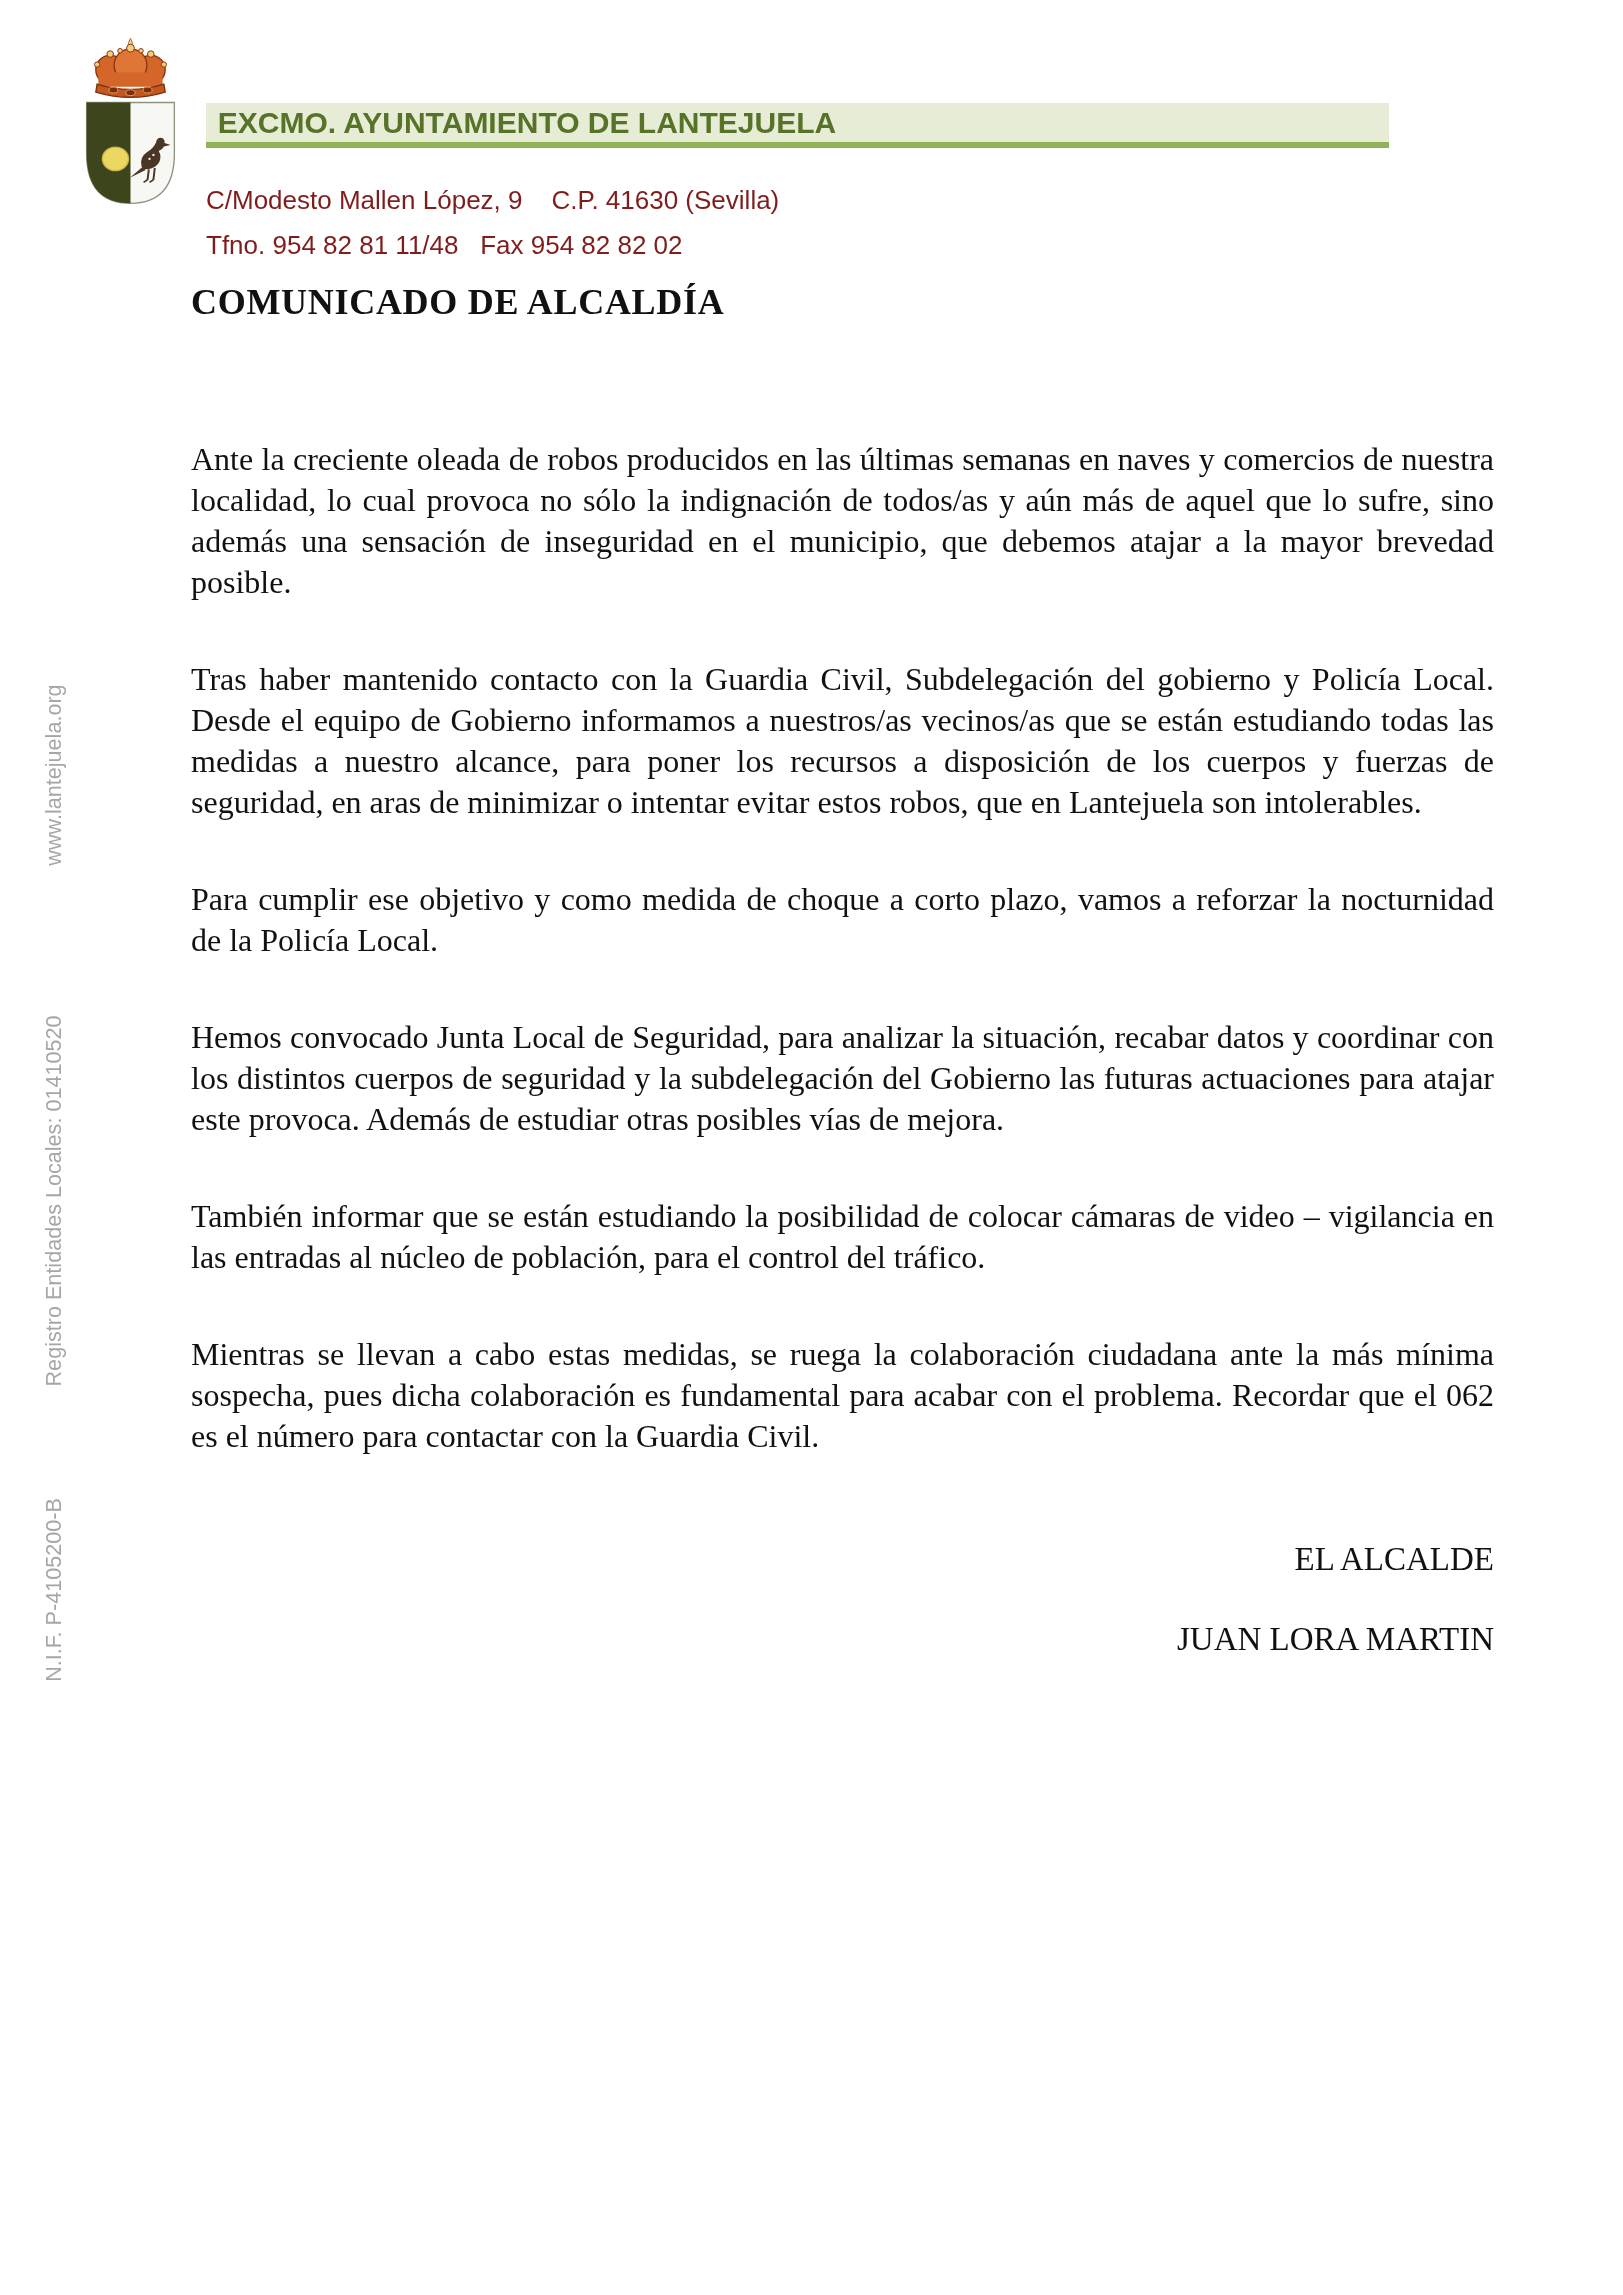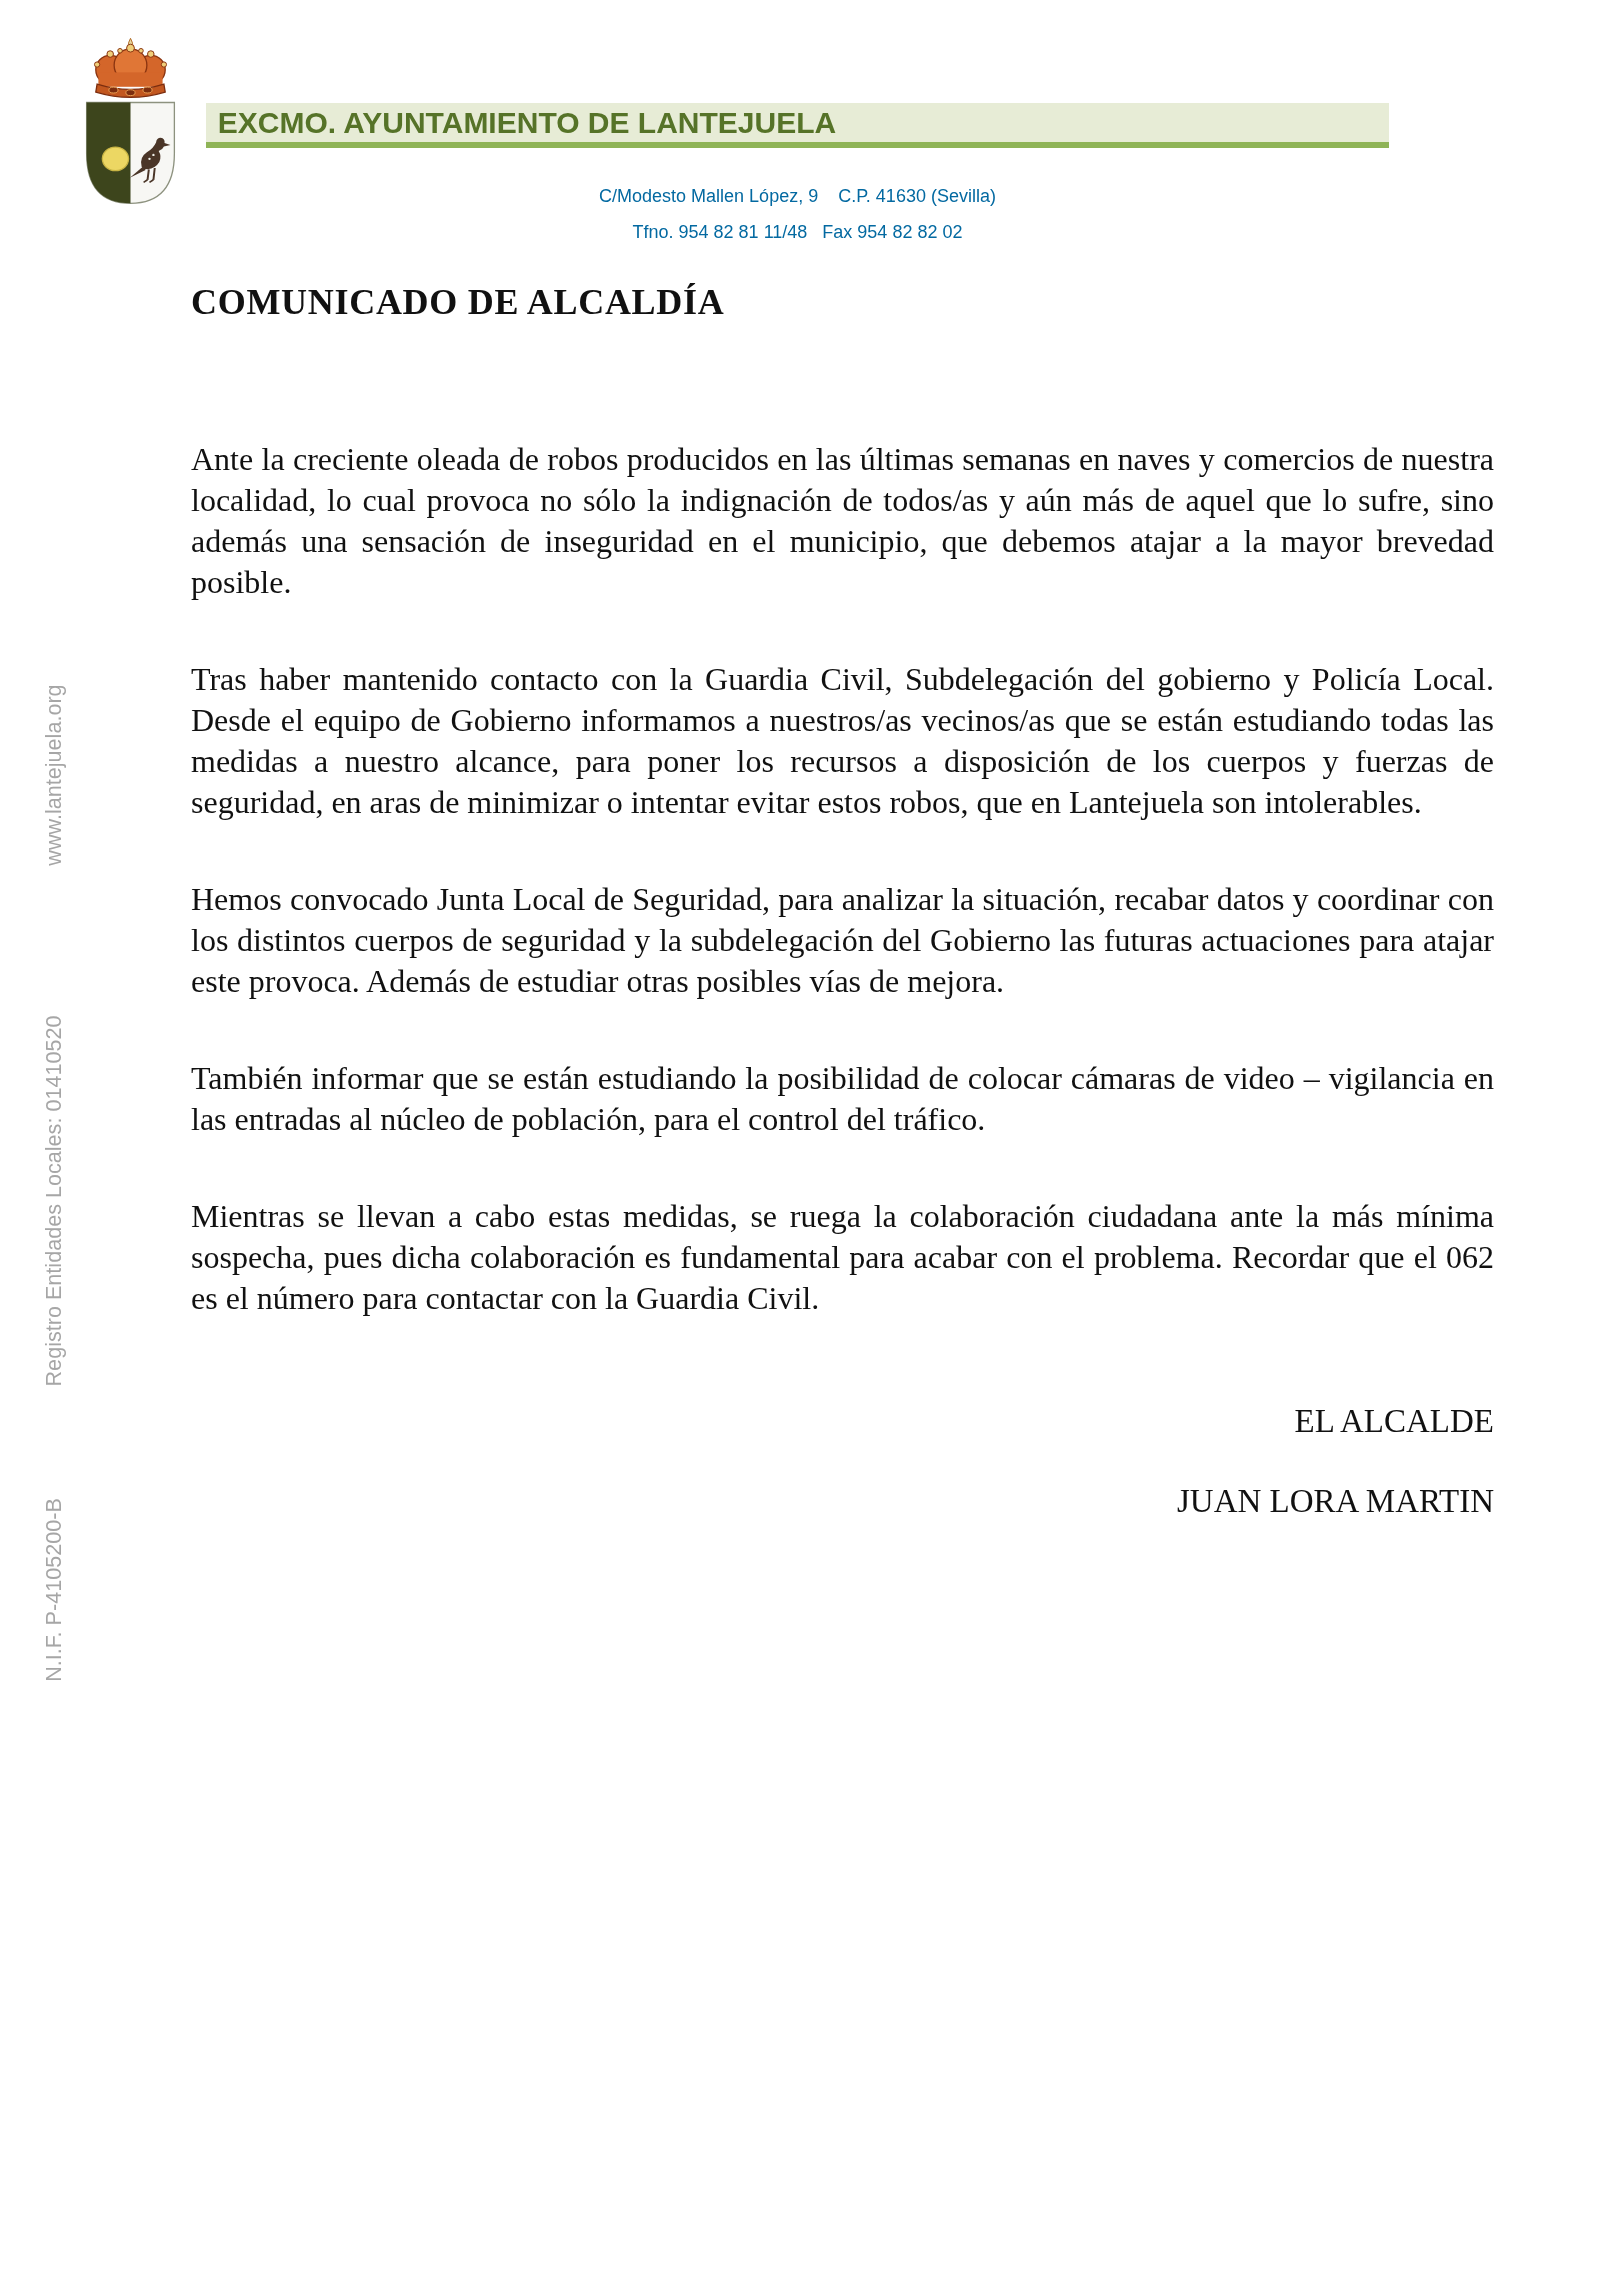--- a/index.html
+++ b/index.html
@@ -28,26 +28,25 @@
     font-family:"Liberation Sans","DejaVu Sans",sans-serif;
     font-weight:bold;
     font-size:30px;
     color:#567328;
     letter-spacing:0px;
     white-space:nowrap;
   }
   .org-underline{height:5.9px;background:#8fb457;}
   .addr{
     font-family:"Liberation Sans","DejaVu Sans",sans-serif;
-    font-size:18px;
-    color:#0369a1;
+    font-size:26px;
+    color:#7f1d1d;
     margin-top:15.7px;
     white-space:pre-wrap;
     line-height:1.15;
-    text-align:center;
   }
   .addr.first{margin-top:38px;}
 
   
   .sidebar-item{
     position:absolute;
     left:54px;
     transform:translate(-50%,-50%) rotate(-90deg);
     transform-origin:center center;
     font-family:"Liberation Sans","DejaVu Sans",sans-serif;
@@ -144,20 +143,21 @@
 
   <div class="sidebar-item" style="top:775px;">www.lantejuela.org</div>
   <div class="sidebar-item" style="top:1201px;">Registro Entidades Locales: 01410520</div>
   <div class="sidebar-item" style="top:1590px;">N.I.F. P-4105200-B</div>
 
   <div class="content">
     <h1 class="doc-title">COMUNICADO DE ALCALDÍA</h1>
 
     <p>Ante la creciente oleada de robos producidos en las últimas semanas en naves y comercios de nuestra localidad, lo cual provoca no sólo la indignación de todos/as y aún más de aquel que lo sufre, sino además una sensación de inseguridad en el municipio, que debemos atajar a la mayor brevedad posible.</p>
     <p>Tras haber mantenido contacto con la Guardia Civil, Subdelegación del gobierno y Policía Local. Desde el equipo de Gobierno informamos a nuestros/as vecinos/as que se están estudiando todas las medidas a nuestro alcance, para poner los recursos a disposición de los cuerpos y fuerzas de seguridad, en aras de minimizar o intentar evitar estos robos, que en Lantejuela son intolerables.</p>
+    <p>Para cumplir ese objetivo y como medida de choque a corto plazo, vamos a reforzar la nocturnidad de la Policía Local.</p>
     <p>Hemos convocado Junta Local de Seguridad, para analizar la situación, recabar datos y coordinar con los distintos cuerpos de seguridad y la subdelegación del Gobierno las futuras actuaciones para atajar este provoca. Además de estudiar otras posibles vías de mejora.</p>
     <p>También informar que se están estudiando la posibilidad de colocar cámaras de video – vigilancia en las entradas al núcleo de población, para el control del tráfico.</p>
     <p>Mientras se llevan a cabo estas medidas, se ruega la colaboración ciudadana ante la más mínima sospecha, pues dicha colaboración es fundamental para acabar con el problema. Recordar que el 062 es el número para contactar con la Guardia Civil.</p>
 
     <div class="signature">
       <div class="role">EL ALCALDE</div>
       <div class="name">JUAN LORA MARTIN</div>
     </div>
   </div>
 

